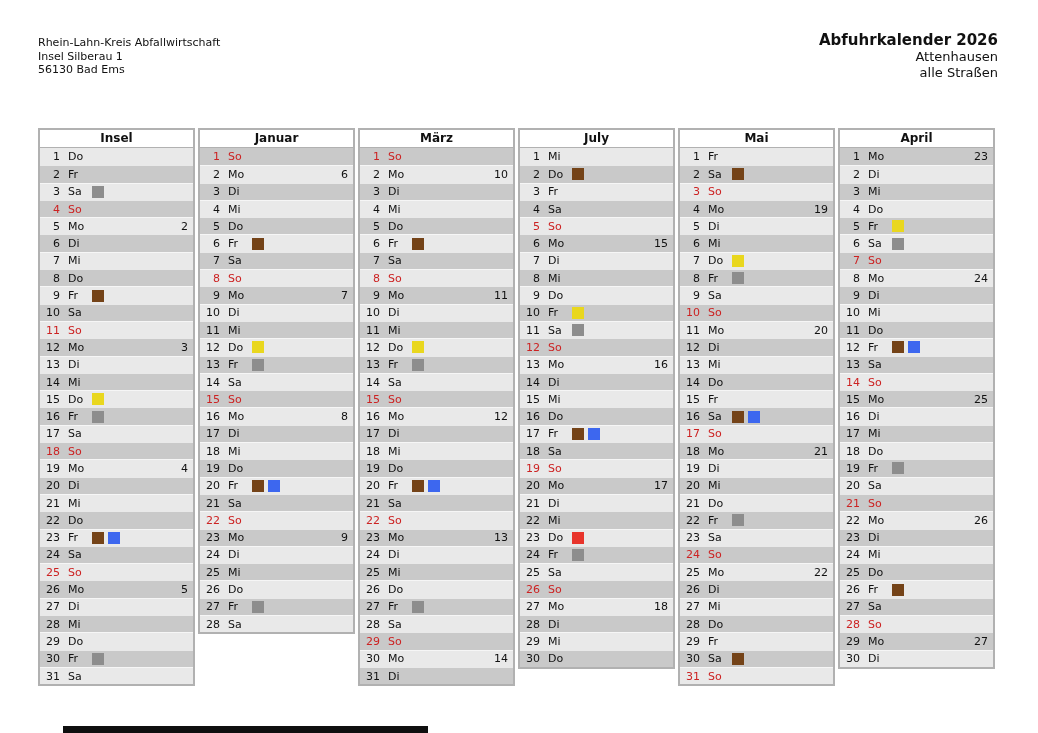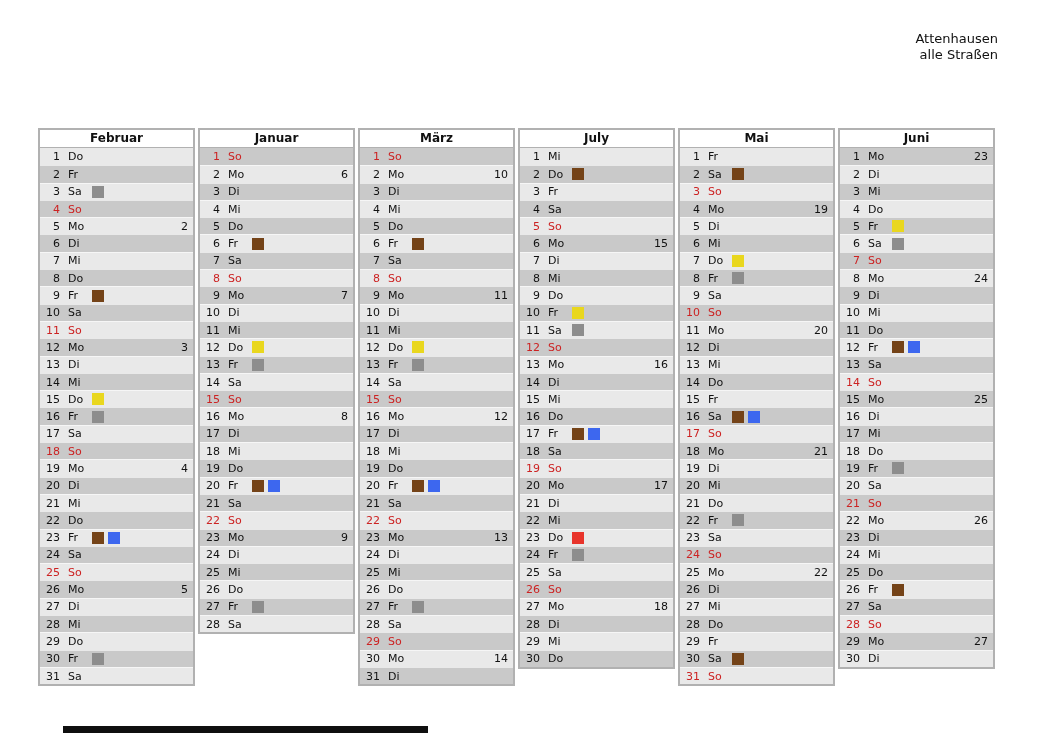--- a/index.html
+++ b/index.html
@@ -20,29 +20,35 @@
   .marks{flex:1;display:flex;gap:4px;align-items:center;}
   .mark{width:12px;height:12px;flex:none;}
   .kw{padding-right:5px;flex:none;}
   .bottombar{position:absolute;left:63px;bottom:0;width:365px;height:7px;background:#0f0f0f;}
 </style>
 </head>
 <body>
 
 <div class="page">
 
+  <div class="sender">
+    <div>Rhein-Lahn-Kreis Abfallwirtschaft</div>
+    <div>Insel Silberau 1</div>
+    <div>56130 Bad Ems</div>
+  </div>
 
   <div class="titleblock">
+    <div class="t1">Abfuhrkalender 2026</div>
     <div class="t2">Attenhausen</div>
     <div class="t2">alle Straßen</div>
   </div>
 
   <div class="months" id="months">
       <div class="month">
-        <div class="mh">Februar</div>
+        <div class="mh">Insel</div>
         <div class="day" style="background: rgb(233, 233, 233);">
           <span class="dn">1</span>
           <span class="dw">Do</span>
           <span class="marks"></span>
         </div>
         <div class="day" style="background: rgb(201, 201, 201);">
           <span class="dn">2</span>
           <span class="dw">Fr</span>
           <span class="marks"></span>
         </div>
@@ -880,21 +886,21 @@
             <span class="mark" style="background: rgb(116, 67, 24);"></span>
           </span>
         </div>
         <div class="day" style="background: rgb(233, 233, 233);">
           <span class="dn" style="color: rgb(204, 34, 34);">31</span>
           <span class="dw" style="color: rgb(204, 34, 34);">So</span>
           <span class="marks"></span>
         </div>
       </div>
       <div class="month">
-        <div class="mh">Juni</div>
+        <div class="mh">April</div>
         <div class="day" style="background: rgb(201, 201, 201);">
           <span class="dn">1</span>
           <span class="dw">Mo</span>
           <span class="marks"></span>
           <span class="kw">23</span>
         </div>
         <div class="day" style="background: rgb(233, 233, 233);">
           <span class="dn">2</span>
           <span class="dw">Di</span>
           <span class="marks"></span>

